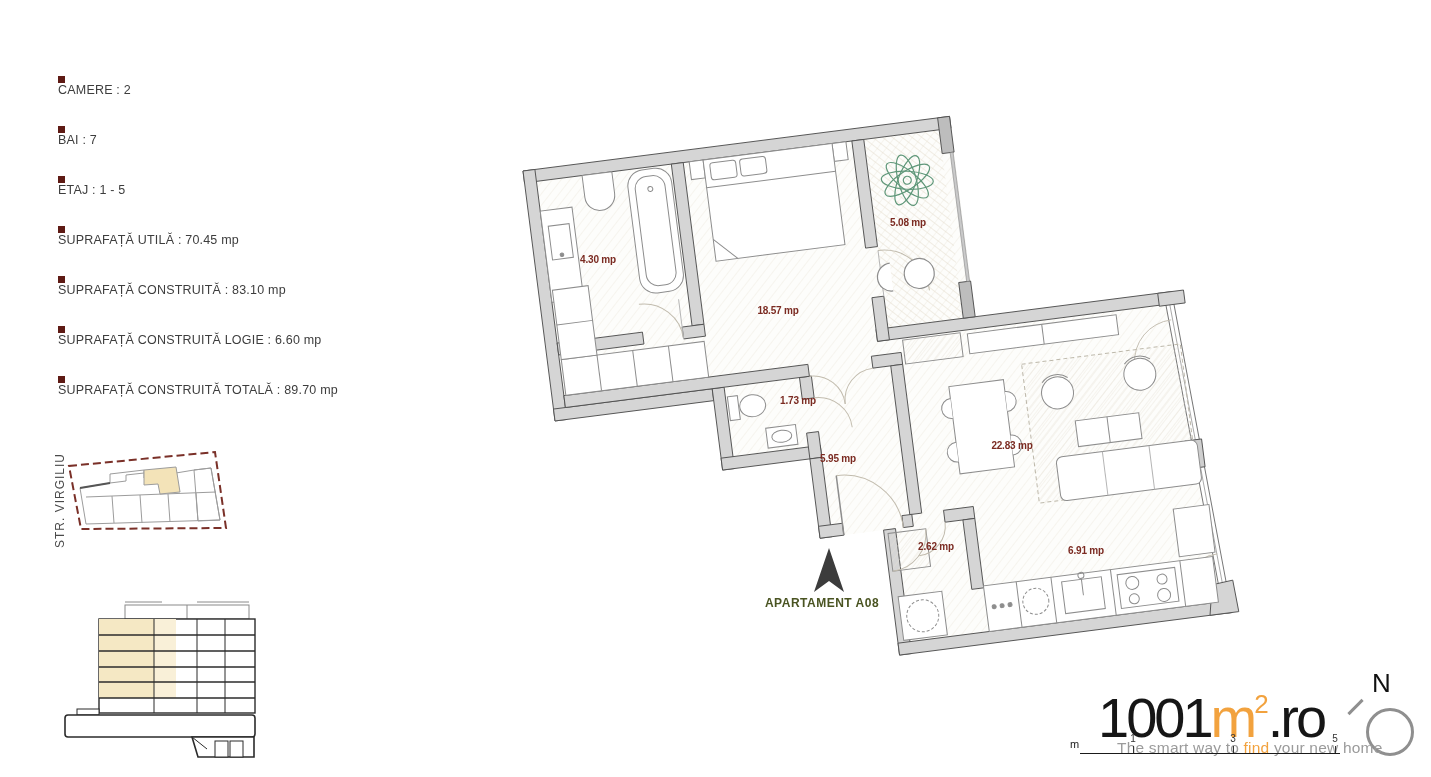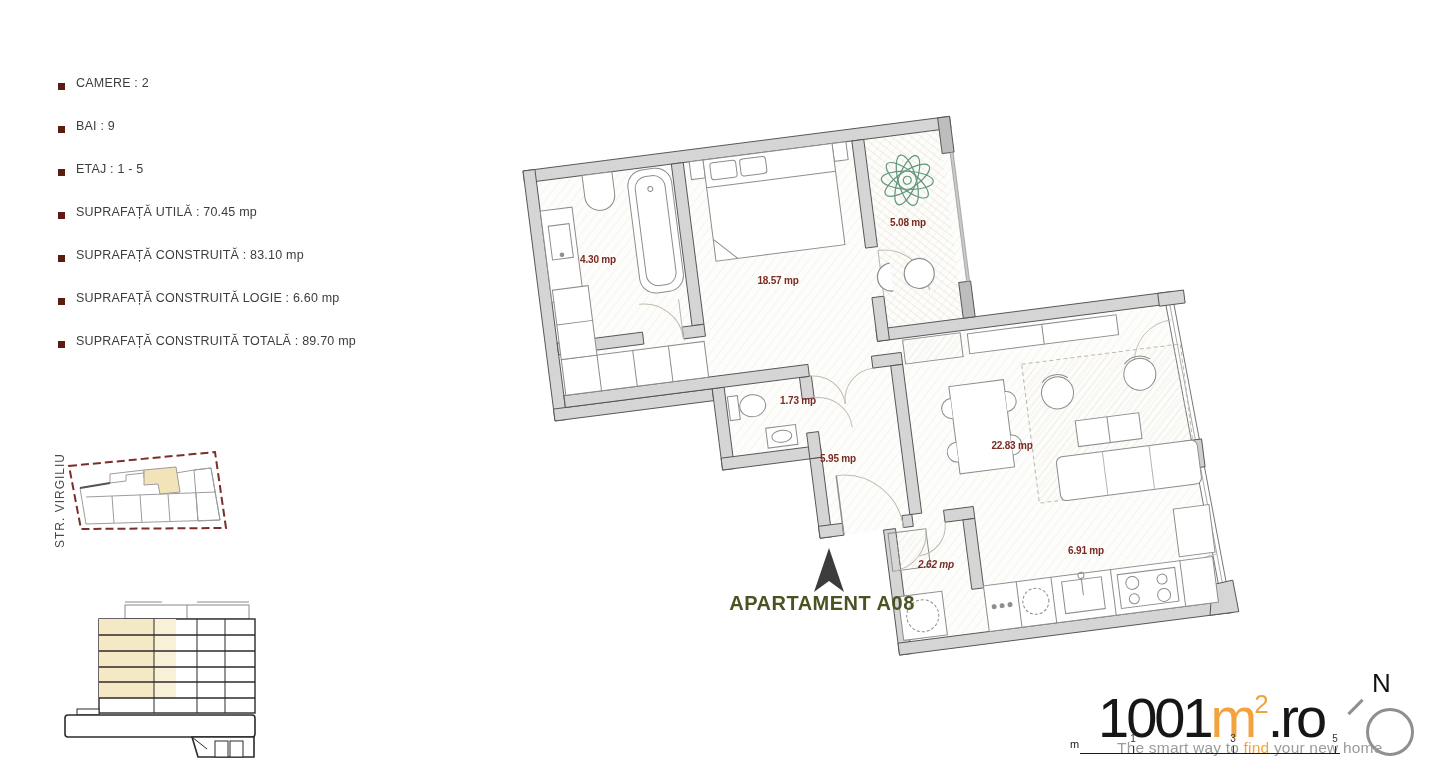--- a/index.html
+++ b/index.html
@@ -1,34 +1,34 @@
 <!DOCTYPE html>
 <html><head>
 <meta charset="utf-8">
 <style>
   html,body{margin:0;padding:0;background:#ffffff;}
   body{width:1431px;height:777px;position:relative;overflow:hidden;
        font-family:"Liberation Sans",sans-serif;}
 
   
   .specs{position:absolute;left:58px;top:76px;display:flex;flex-direction:column;gap:29px;}
-  .spec-item{display:flex;align-items:flex-end;gap:11px;}
+  .spec-item{display:flex;align-items:flex-start;flex-direction:column;}
   .spec-bullet{width:7px;height:7px;background:#5E1A14;flex:0 0 auto;}
   .spec-text{font-size:12.5px;color:#3d3d3d;letter-spacing:.2px;white-space:nowrap;}
 
   
   .street-label{position:absolute;left:53px;top:452px;height:96px;
       writing-mode:vertical-rl;transform:rotate(180deg);
       font-size:12px;color:#4a4a4a;letter-spacing:1px;white-space:nowrap;}
 
   
   .area-label{position:absolute;transform:translate(-50%,-50%);
       font-size:10px;font-weight:600;color:#7B2B22;letter-spacing:-.2px;white-space:nowrap;}
   .apt-title{position:absolute;left:822px;top:603px;transform:translate(-50%,-50%);
-      font-size:20px;font-weight:700;color:#4A5422;letter-spacing:.5px;white-space:nowrap;}
+      font-size:12px;font-weight:700;color:#4A5422;letter-spacing:.5px;white-space:nowrap;}
 
   
   .logo{position:absolute;left:1098px;top:672px;height:64px;line-height:64px;
       font-weight:400;font-size:56px;letter-spacing:-3px;color:#161616;white-space:nowrap;}
   .logo .lg-m,.logo .lg-sup{color:#F2A23E;}
   .logo .lg-sup{font-size:26px;vertical-align:24px;letter-spacing:-1px;}
   .tagline{position:absolute;left:1117px;top:739px;font-size:15.5px;color:#9b9b9b;
       letter-spacing:.2px;white-space:nowrap;}
   .tagline .tg-find{color:#F2A23E;font-weight:400;}
   .north-letter{position:absolute;left:1372px;top:668px;font-size:26px;color:#111;font-weight:500;}
@@ -52,21 +52,21 @@
 </head>
 <body>
 
 <div class="specs">
   <div class="spec-item">
     <span class="spec-bullet"></span>
     <span class="spec-text">CAMERE : 2</span>
   </div>
   <div class="spec-item">
     <span class="spec-bullet"></span>
-    <span class="spec-text">BAI : 9</span>
+    <span class="spec-text">BAI : 7</span>
   </div>
   <div class="spec-item">
     <span class="spec-bullet"></span>
     <span class="spec-text">ETAJ : 1 - 5</span>
   </div>
   <div class="spec-item">
     <span class="spec-bullet"></span>
     <span class="spec-text">SUPRAFAȚĂ UTILĂ : 70.45 mp</span>
   </div>
   <div class="spec-item">
@@ -300,26 +300,26 @@
       <rect x="492" y="352" width="142" height="44" rx="6"></rect>
       <line x1="539" y1="352" x2="539" y2="396" stroke="#b5b5b5"></line>
       <line x1="586" y1="352" x2="586" y2="396" stroke="#b5b5b5"></line>
     </g>
   </g>
 
   <polygon points="334,497 349,453 364,497 349,486" fill="#3c3c3c"></polygon>
 </svg>
 
 <div class="area-label" style="left:598px;top:247px;margin-top:12px;">4.30 mp</div>
-<div class="area-label" style="left:778px;top:280px;">18.57 mp</div>
+<div class="area-label" style="left:778px;top:310px;">18.57 mp</div>
 <div class="area-label" style="left:908px;top:222px;">5.08 mp</div>
 <div class="area-label" style="left:762px;top:400px;margin-left:36px;">1.73 mp</div>
 <div class="area-label" style="left:838px;top:458px;text-align:center;">5.95 mp</div>
 <div class="area-label" style="left:1012px;top:429px;margin-top:16px;">22.83 mp</div>
-<div class="area-label" style="left:936px;top:564px;font-style:italic;">2.62 mp</div>
+<div class="area-label" style="left:936px;top:546px;">2.62 mp</div>
 <div class="area-label" style="left:1086px;top:550px;text-align:right;">6.91 mp</div>
 
 <div class="apt-title">APARTAMENT A08</div>
 
 <div class="logo"><span>1001</span><span class="lg-m">m</span><span class="lg-sup">2</span><span>.ro</span></div>
 
 <span class="north-letter">N</span>
 <div class="magnifier-handle"></div>
 <div class="magnifier"></div>
 

